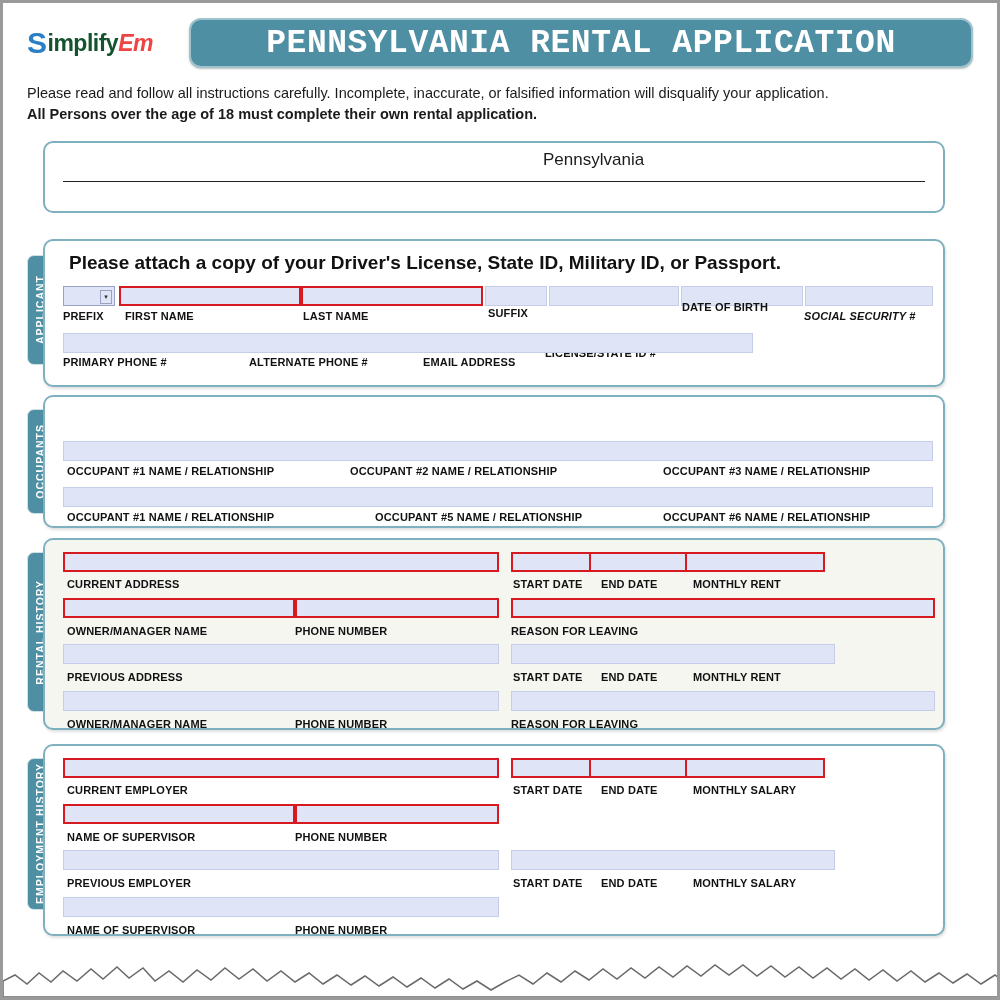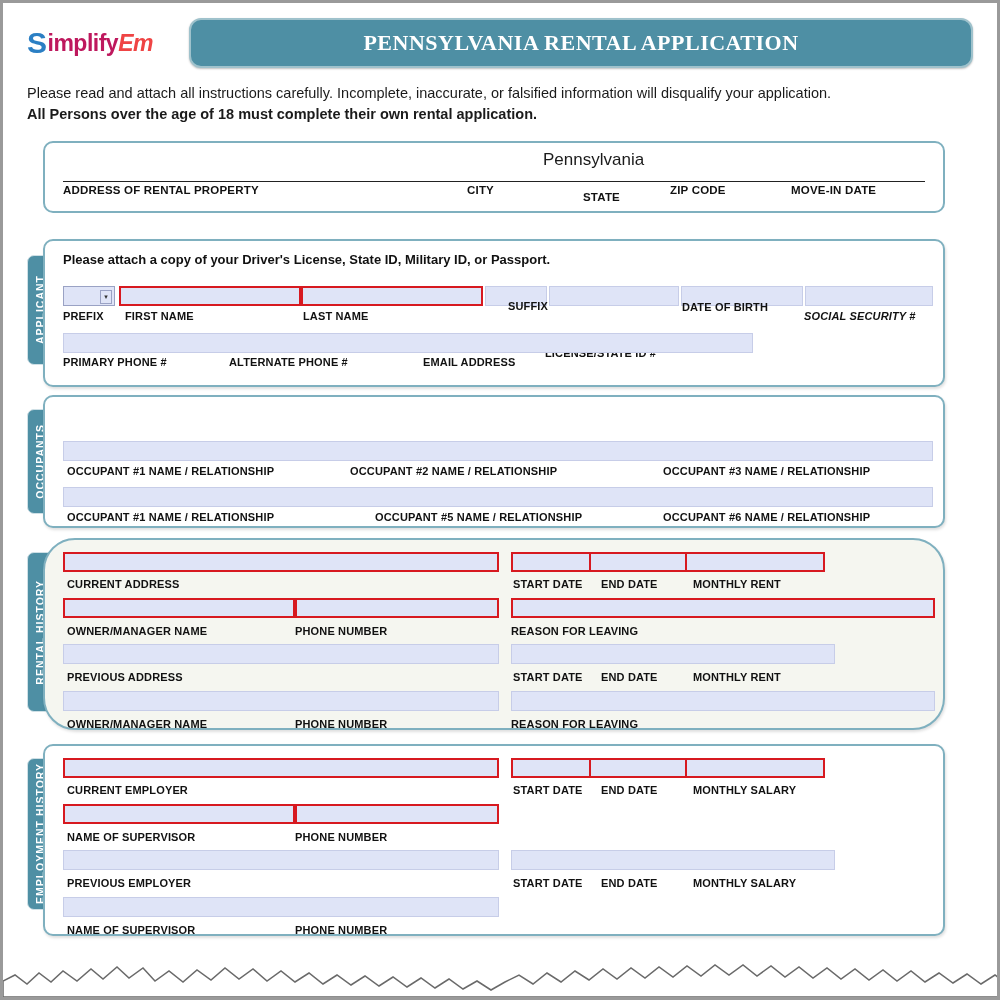--- a/index.html
+++ b/index.html
@@ -46,40 +46,40 @@
     font-weight: bold;
     letter-spacing: -0.5px;
   }
   .logo-mark {
     font-size: 30px;
     color: #2b7fc4;
     font-weight: bold;
     line-height: 1;
     margin-right: 1px;
   }
-  .logo-dark { color: #be185d; }
+  .logo-dark { color: #14532d; }
   .logo-em { color: #ef4444; font-style: italic; }
 
   .title-bar {
     flex: 1;
     background: #4e8fa4;
     border: 2px solid #9fc2cc;
     border-radius: 12px;
     height: 46px;
     display: flex;
     align-items: center;
     justify-content: center;
     box-shadow: 0 1px 2px rgba(0,0,0,0.25);
   }
   .title-bar span {
     color: #ffffff;
-    font-size: 22px;
+    font-size: 33px;
     font-weight: bold;
     letter-spacing: 0.5px;
-    font-family: Liberation Serif, serif;
+    font-family: Liberation Mono, monospace;
   }
 
   
   .intro {
     margin-top: 14px;
     font-size: 14.5px;
     color: #1b1b1b;
     line-height: 1.45;
   }
   .intro .bold { font-weight: bold; }
@@ -154,24 +154,24 @@
   }
   .panel {
     border: 2px solid #7fb0bf;
     border-radius: 10px;
     background: #ffffff;
     position: relative;
     box-sizing: border-box;
   }
   .panel.shadow { box-shadow: 1px 2px 3px rgba(0,0,0,0.13); }
   .panel-title {
-    font-size: 13px;
+    font-size: 19px;
     font-weight: bold;
     color: #111;
-    padding: 11px 0 0 18px;
+    padding: 11px 0 0 24px;
   }
 
   
   .field {
     position: absolute;
     background: #dfe4f7;
     border: 1px solid #c7cde8;
     box-sizing: border-box;
     height: 20px;
   }
@@ -236,38 +236,31 @@
         <span class="logo-mark">S</span>
           <span class="logo-dark">implify</span>
           <span class="logo-em">Em</span>
       </div>
       <div class="title-bar">
         <span>PENNSYLVANIA RENTAL APPLICATION</span>
       </div>
     </div>
 
     <div class="intro">
-      <div>Please read and attach all instructions carefully. Incomplete, inaccurate, or falsified information will disqualify your application.</div>
+      <div>Please read and follow all instructions carefully. Incomplete, inaccurate, or falsified information will disqualify your application.</div>
       <div class="bold">All Persons over the age of 18 must complete their own rental application.</div>
     </div>
 
     <div class="property-box">
       <div class="state-text">Pennsylvania</div>
       <div class="field plain-line" style="left:18px; top:18px; width:390px; height:20px; background:transparent; border:none;"></div>
       <div class="field plain-line" style="left:420px; top:18px; width:70px; height:20px; background:transparent; border:none;"></div>
       <div class="field plain-line" style="left:640px; top:18px; width:90px; height:20px; background:transparent; border:none;"></div>
       <div class="field plain-line" style="left:750px; top:18px; width:130px; height:20px; background:transparent; border:none;"></div>
       <div class="prop-line"></div>
-      <div class="prop-labels">
-        <span style="left:18px;">ADDRESS OF RENTAL PROPERTY</span>
-        <span style="left:422px;">CITY</span>
-        <span style="left:538px; top:7px;">STATE</span>
-        <span style="left:625px;">ZIP CODE</span>
-        <span style="left:746px;">MOVE-IN DATE</span>
-      </div>
     </div>
 
     <div class="section" style="margin-top:26px;">
       <div class="tab" style="height:110px; top:16px;">
         <span>APPLICANT</span>
       </div>
       <div class="panel shadow" style="height:148px;">
         <div class="panel-title">Please attach a copy of your Driver's License, State ID, Military ID, or Passport.</div>
 
         <div class="select-box" style="left:18px; top:45px;">
@@ -276,28 +269,28 @@
         <div class="field req" style="left:74px; top:45px; width:182px;"></div>
         <div class="field req" style="left:256px; top:45px; width:182px;"></div>
         <div class="field" style="left:440px; top:45px; width:62px;"></div>
         <div class="field" style="left:504px; top:45px; width:130px;"></div>
         <div class="field" style="left:636px; top:45px; width:122px;"></div>
         <div class="field" style="left:760px; top:45px; width:128px;"></div>
 
         <div class="flabel" style="left:18px; top:69px;">PREFIX</div>
         <div class="flabel" style="left:80px; top:69px;">FIRST NAME</div>
         <div class="flabel" style="left:258px; top:69px;">LAST NAME</div>
-        <div class="flabel" style="left:443px; top:59px;margin-left:20px;">SUFFIX</div>
+        <div class="flabel" style="left:443px; top:66px;">SUFFIX</div>
         <div class="flabel" style="left:500px; top:86px;margin-top:20px;">LICENSE/STATE ID #</div>
         <div class="flabel" style="left:637px; top:60px;">DATE OF BIRTH</div>
         <div class="flabel" style="left:759px; top:69px;font-style:italic;">SOCIAL SECURITY #</div>
 
         <div class="field" style="left:18px; top:92px; width:690px;"></div>
         <div class="flabel" style="left:18px; top:115px;">PRIMARY PHONE #</div>
-        <div class="flabel" style="left:184px; top:115px;text-align:center;">ALTERNATE PHONE #</div>
+        <div class="flabel" style="left:204px; top:115px;text-align:center;">ALTERNATE PHONE #</div>
         <div class="flabel" style="left:378px; top:115px;">EMAIL ADDRESS</div>
       </div>
     </div>
 
     <div class="section" style="margin-top:8px;">
       <div class="tab" style="height:105px; top:14px;">
         <span>OCCUPANTS</span>
       </div>
       <div class="panel shadow" style="height:133px;">
 
@@ -310,21 +303,21 @@
         <div class="flabel" style="left:22px; top:114px;">OCCUPANT #1 NAME / RELATIONSHIP</div>
         <div class="flabel" style="left:330px; top:114px;">OCCUPANT #5 NAME / RELATIONSHIP</div>
         <div class="flabel" style="left:618px; top:114px;">OCCUPANT #6 NAME / RELATIONSHIP</div>
       </div>
     </div>
 
     <div class="section" style="margin-top:10px;">
       <div class="tab" style="height:160px; top:14px;">
         <span>RENTAL HISTORY</span>
       </div>
-      <div class="panel shadow" style="height:192px; background:#f5f6f0;border-radius:32px;">
+      <div class="panel shadow" style="height:192px; background:#f5f6f0;">
 
         <div class="field req" style="left:18px; top:12px; width:436px;"></div>
         <div class="field req" style="left:466px; top:12px; width:80px;"></div>
         <div class="field req" style="left:544px; top:12px; width:98px;"></div>
         <div class="field req" style="left:640px; top:12px; width:140px;"></div>
         <div class="flabel" style="left:22px; top:38px;">CURRENT ADDRESS</div>
         <div class="flabel" style="left:468px; top:38px;">START DATE</div>
         <div class="flabel" style="left:556px; top:38px;">END DATE</div>
         <div class="flabel" style="left:648px; top:38px;">MONTHLY RENT</div>
 

